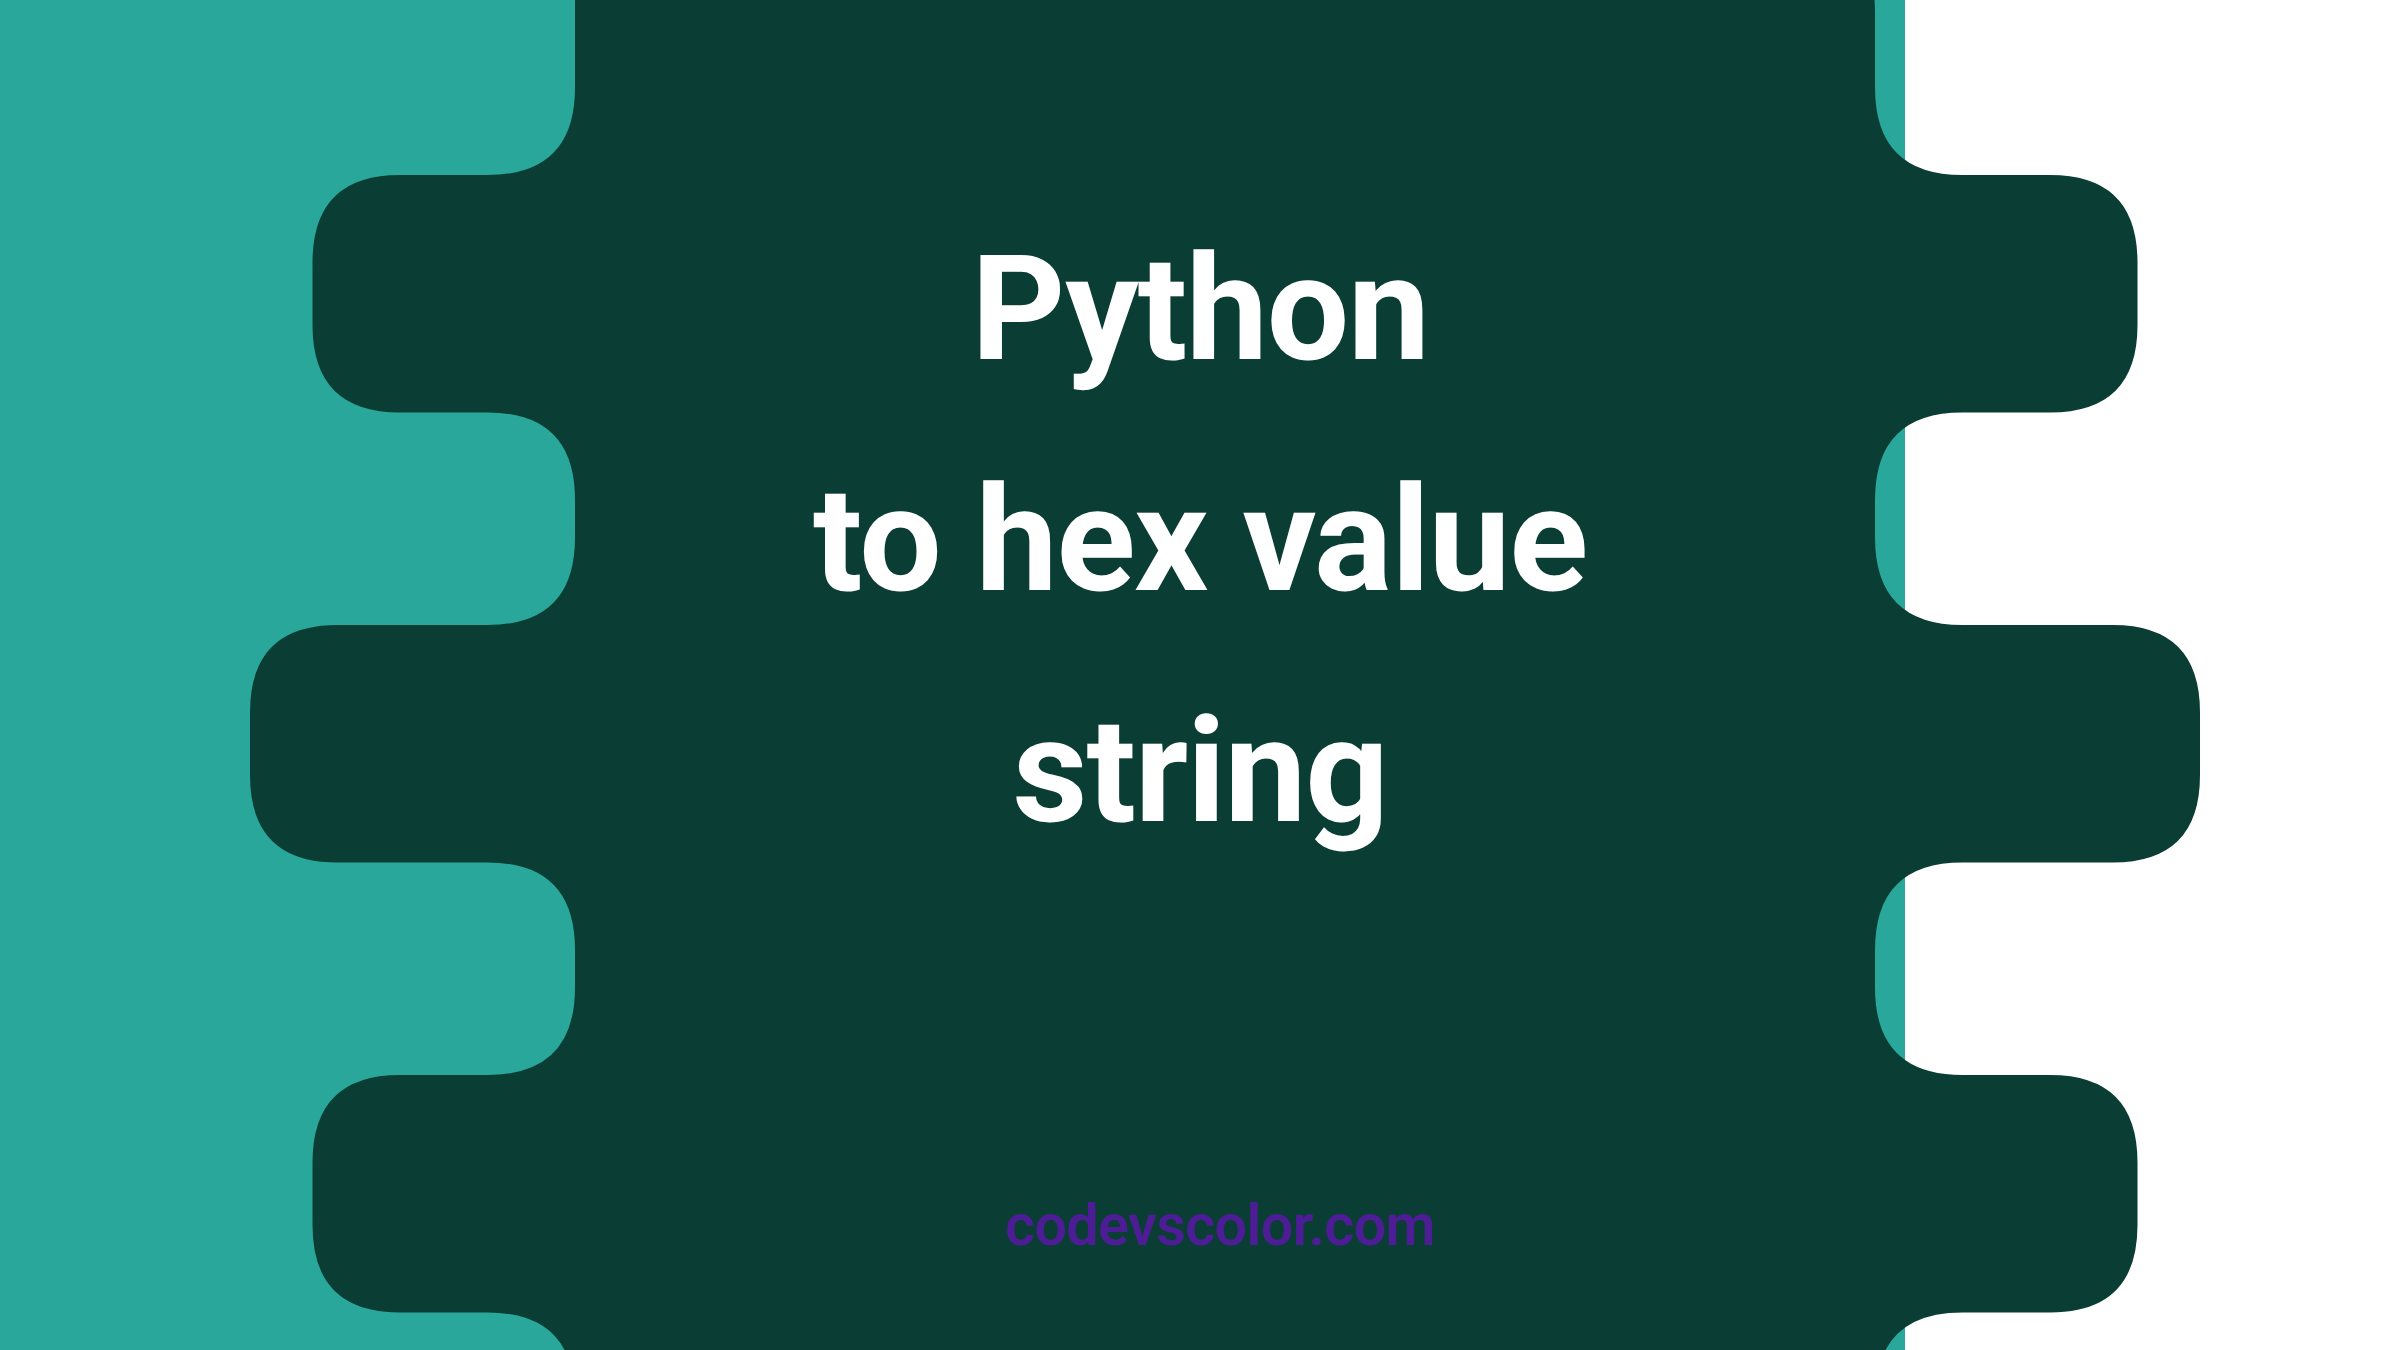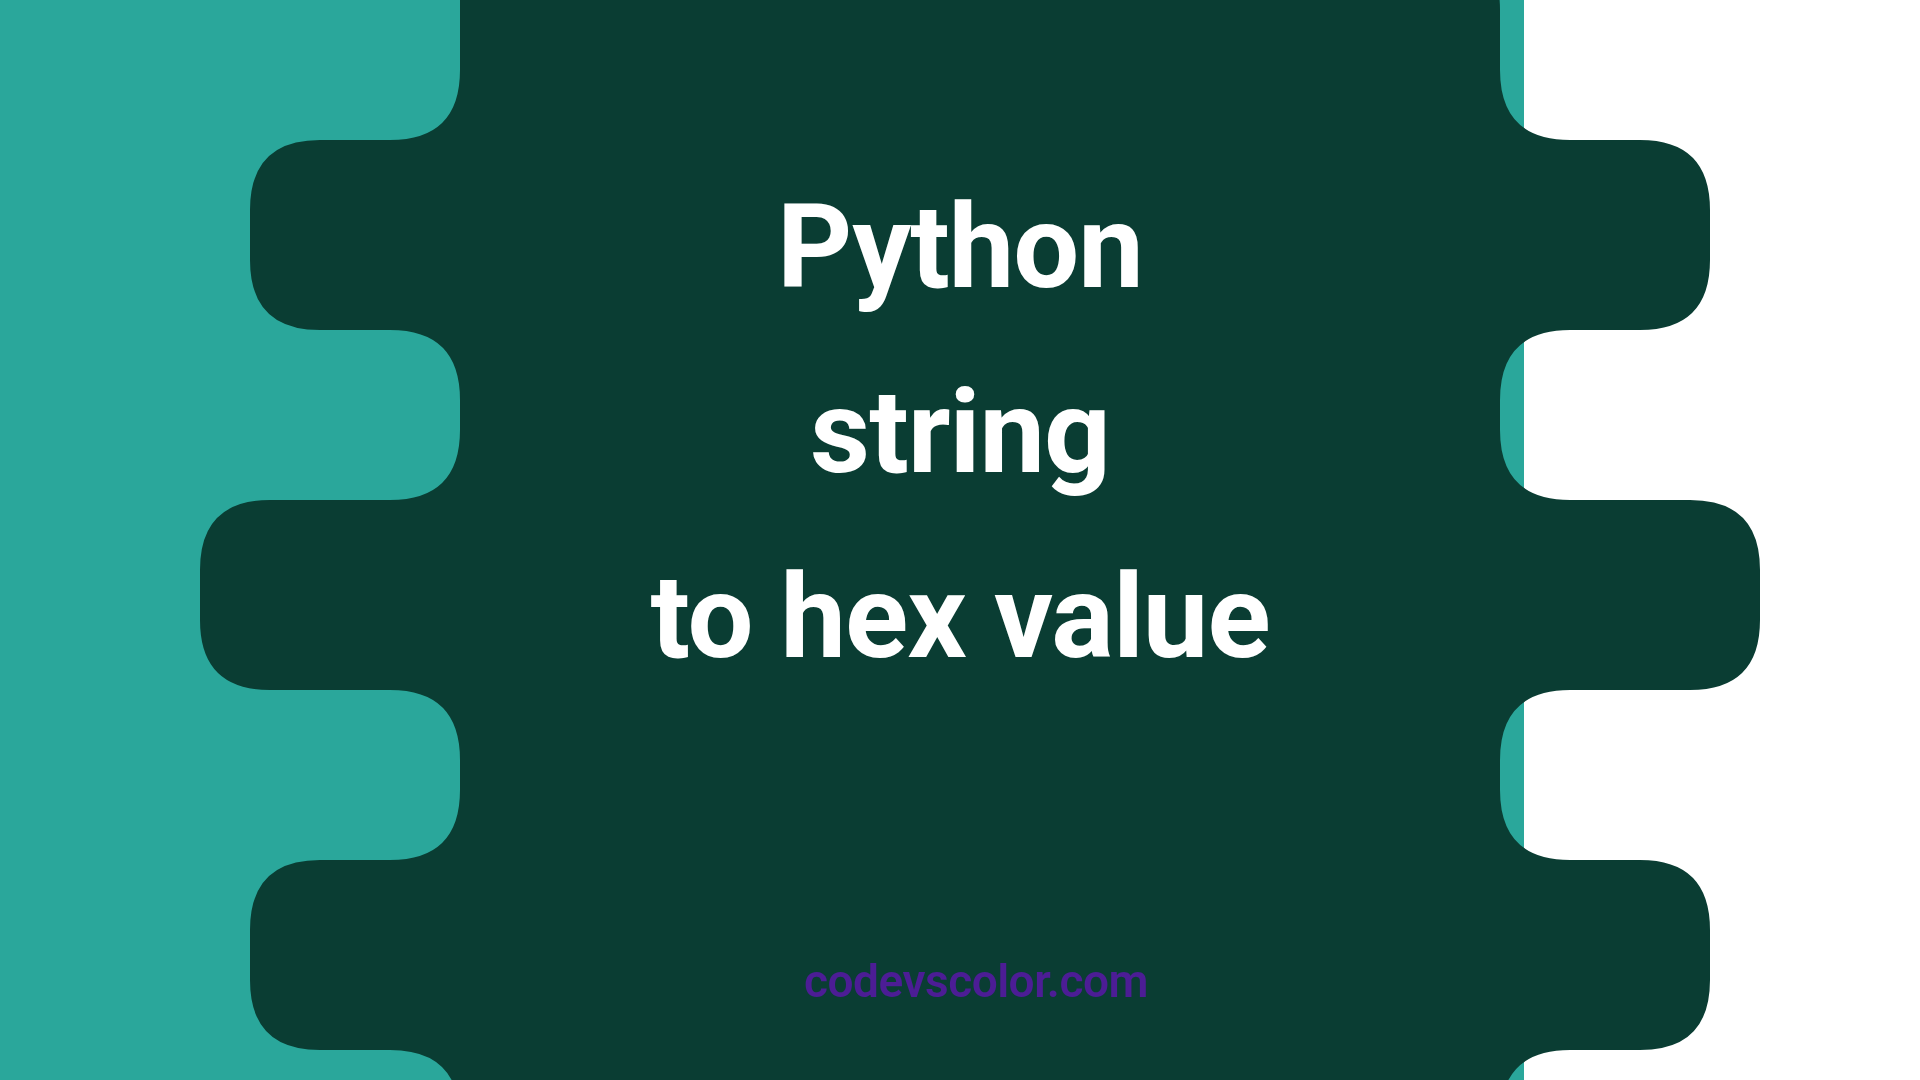--- a/index.html
+++ b/index.html
@@ -116,19 +116,19 @@
       L 390 140
       Q 460 140 460 70
       L 460 10
       Q 460 -60 460 -60
       Z
     "></path>
   </svg>
 
   <div class="title-wrap">
     <div class="title-line">Python</div>
+    <div class="title-line">to hex value</div>
     <div class="title-line">string</div>
-    <div class="title-line">to hex value</div>
   </div>
 
   <div class="site-credit">codevscolor.com</div>
 
 </div>
 
 </body></html>

